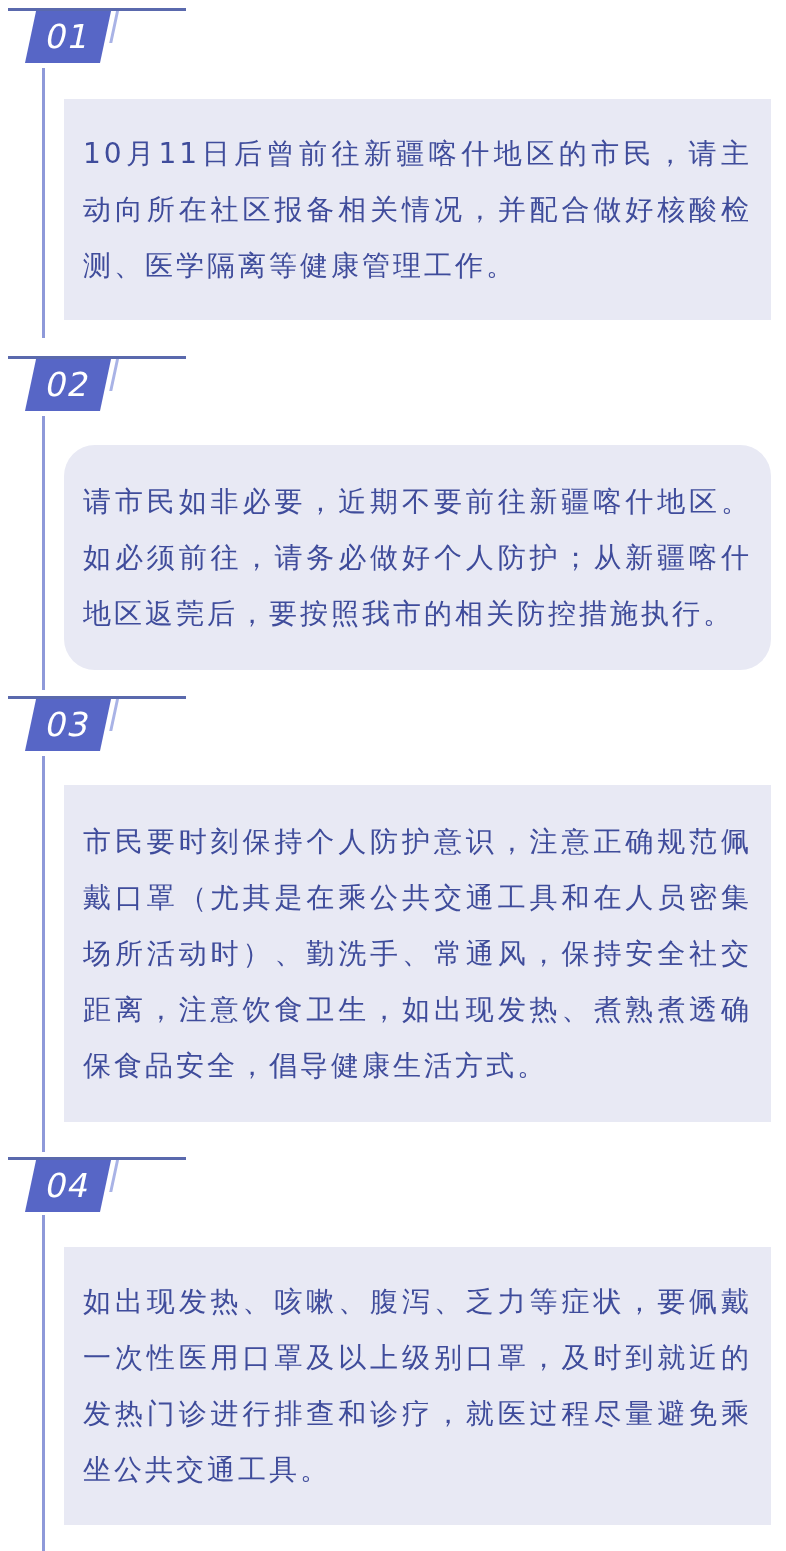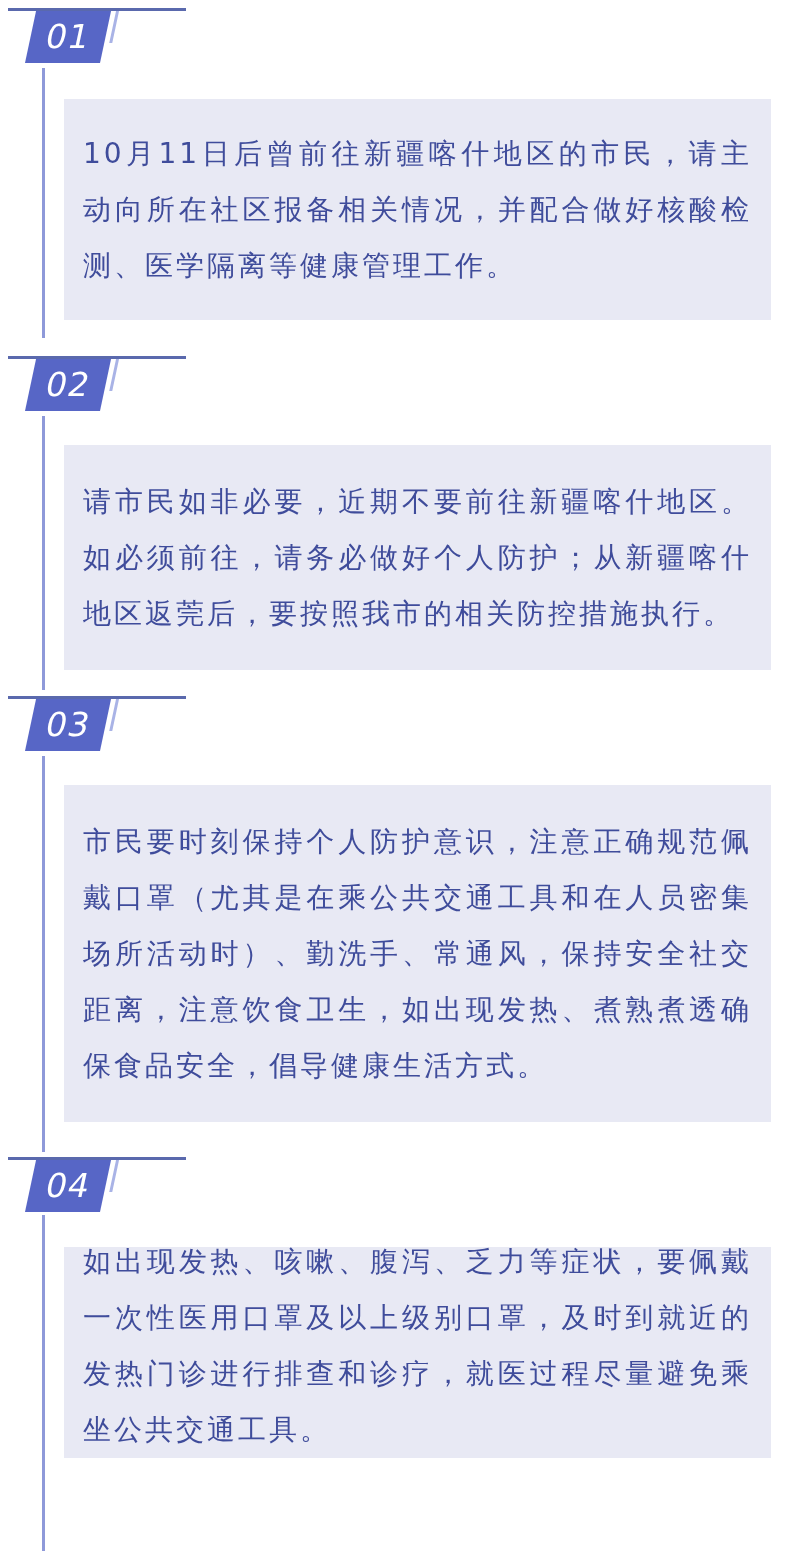--- a/index.html
+++ b/index.html
@@ -60,21 +60,21 @@
   }
   
   .box {
     position: absolute;
     left: 64px;
     width: 707px;
     background: #e8e9f4;
     display: flex;
     align-items: center;
     box-sizing: border-box;
-    padding: 0 19px;
+    padding: 12px 19px;
   }
   .box p {
     margin: 0;
     width: 100%;
     color: #3f4c9b;
     font-size: 28px;
     line-height: 56px;
     letter-spacing: 3px;
     text-align: justify;
     text-justify: inter-character;
@@ -94,37 +94,37 @@
   <div class="box" style="top:99px; height:221px;">
     <p>10月11日后曾前往新疆喀什地区的市民，请主动向所在社区报备相关情况，并配合做好核酸检测、医学隔离等健康管理工作。</p>
   </div>
 
   <div class="hline" style="top:356px;"></div>
   <div class="badge" style="top:359px;">
     <span class="num">02</span>
     <span class="echo"></span>
   </div>
   <div class="vline" style="top:416px; height:274px;"></div>
-  <div class="box" style="top:445px; height:225px;">
+  <div class="box" style="top:445px; height:225px;border-radius:31px;">
     <p>请市民如非必要，近期不要前往新疆喀什地区。如必须前往，请务必做好个人防护；从新疆喀什地区返莞后，要按照我市的相关防控措施执行。</p>
   </div>
 
   <div class="hline" style="top:696px;"></div>
   <div class="badge" style="top:699px;">
     <span class="num">03</span>
     <span class="echo"></span>
   </div>
   <div class="vline" style="top:756px; height:396px;"></div>
   <div class="box" style="top:785px; height:337px;">
     <p>市民要时刻保持个人防护意识，注意正确规范佩戴口罩（尤其是在乘公共交通工具和在人员密集场所活动时）、勤洗手、常通风，保持安全社交距离，注意饮食卫生，如出现发热、煮熟煮透确保食品安全，倡导健康生活方式。</p>
   </div>
 
   <div class="hline" style="top:1157px;"></div>
   <div class="badge" style="top:1160px;">
     <span class="num">04</span>
     <span class="echo"></span>
   </div>
   <div class="vline" style="top:1215px; height:336px;"></div>
-  <div class="box" style="top:1247px; height:211px;align-items:flex-end;">
+  <div class="box" style="top:1247px; height:278px;">
     <p>如出现发热、咳嗽、腹泻、乏力等症状，要佩戴一次性医用口罩及以上级别口罩，及时到就近的发热门诊进行排查和诊疗，就医过程尽量避免乘坐公共交通工具。</p>
   </div>
 
 </div>
 
 </body></html>

